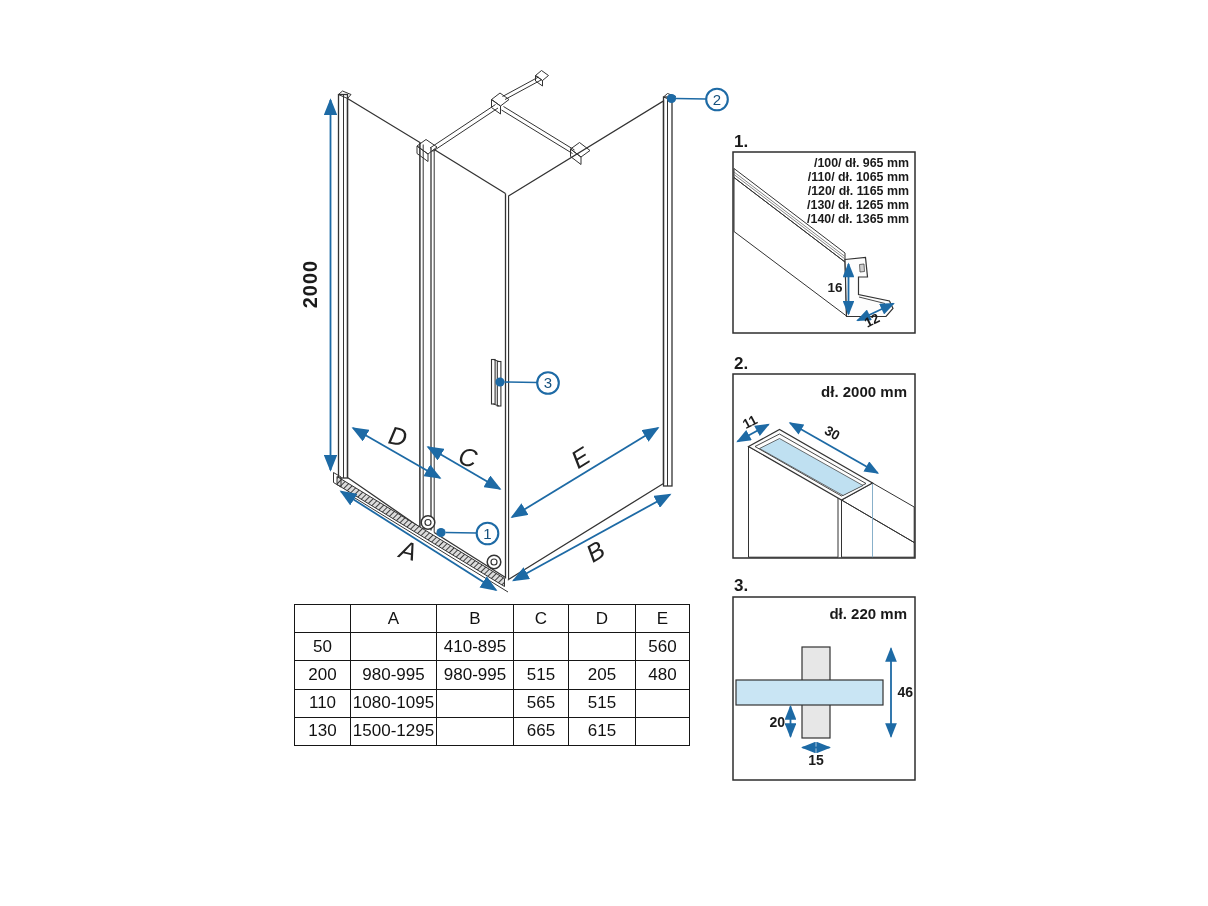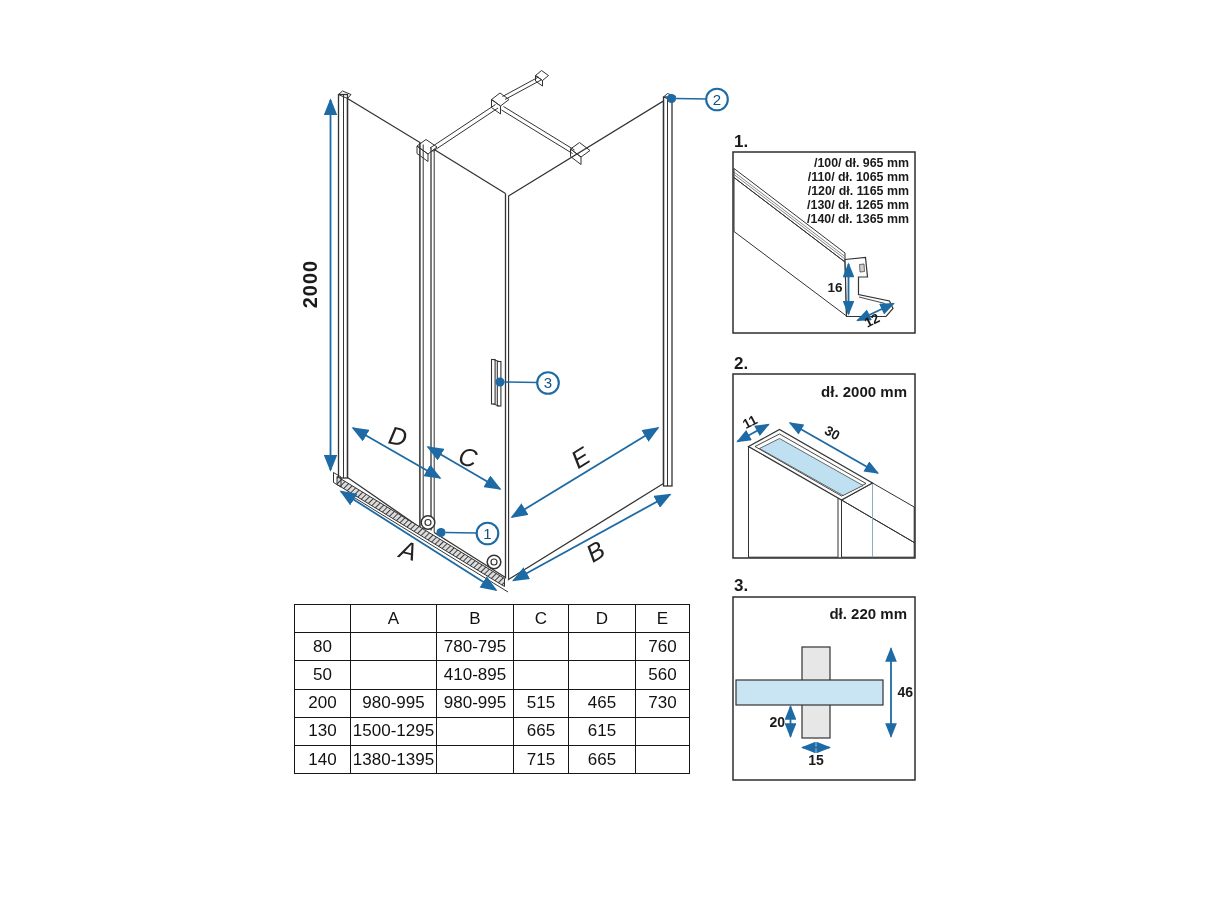--- a/index.html
+++ b/index.html
@@ -284,56 +284,48 @@
       <tbody>
           <tr>
         <th></th>
         <th>A</th>
         <th>B</th>
         <th>C</th>
         <th>D</th>
         <th>E</th>
       </tr>
       <tr>
-        <td>80</td>
-        <td></td>
-        <td>780-795</td>
-        <td></td>
-        <td></td>
-        <td>760</td>
-      </tr>
-      <tr>
         <td>50</td>
         <td></td>
         <td>410-895</td>
         <td></td>
         <td></td>
         <td>560</td>
       </tr>
       <tr>
         <td>200</td>
         <td>980-995</td>
         <td>980-995</td>
         <td>515</td>
-        <td>465</td>
-        <td>730</td>
+        <td>205</td>
+        <td>480</td>
+      </tr>
+      <tr>
+        <td>110</td>
+        <td>1080-1095</td>
+        <td></td>
+        <td>565</td>
+        <td>515</td>
+        <td></td>
       </tr>
       <tr>
         <td>130</td>
         <td>1500-1295</td>
         <td></td>
         <td>665</td>
         <td>615</td>
         <td></td>
       </tr>
-      <tr>
-        <td>140</td>
-        <td>1380-1395</td>
-        <td></td>
-        <td>715</td>
-        <td>665</td>
-        <td></td>
-      </tr>
     </tbody>
       </table>
   </div>
 
 </div>
 
 </body></html>

